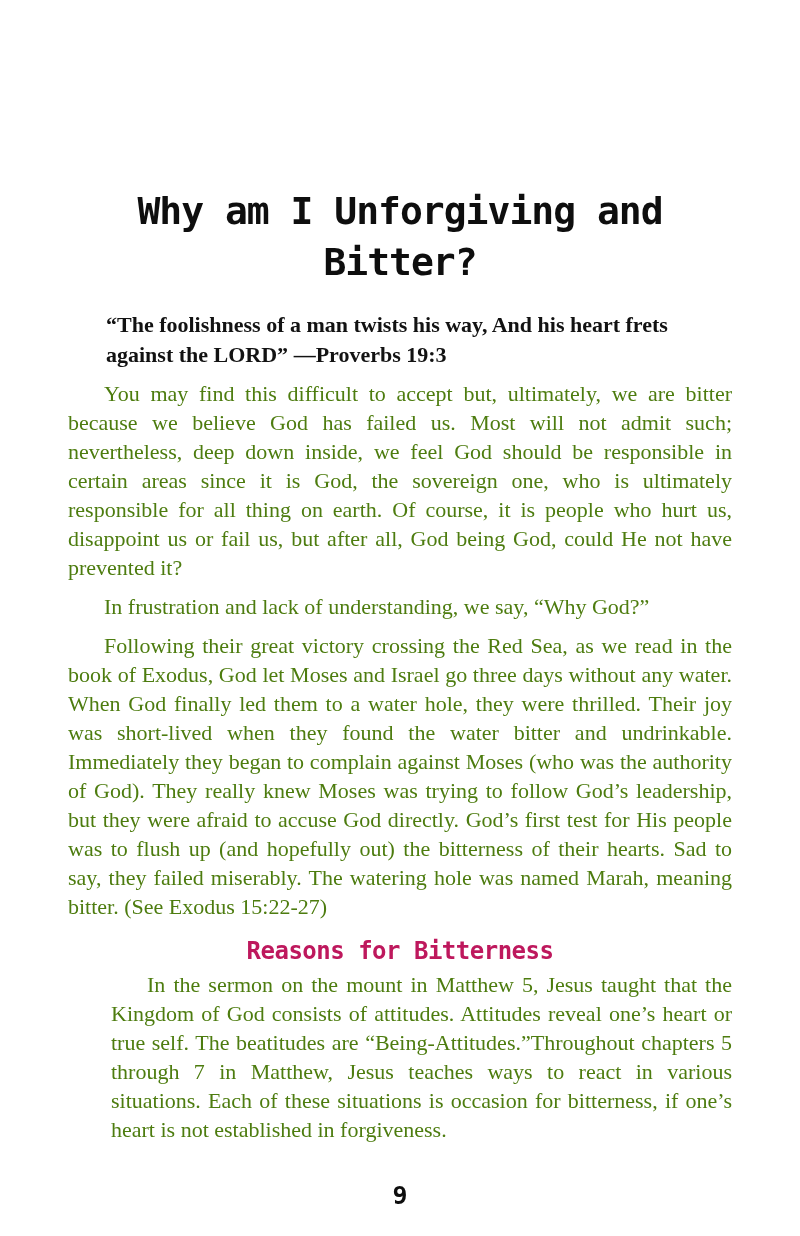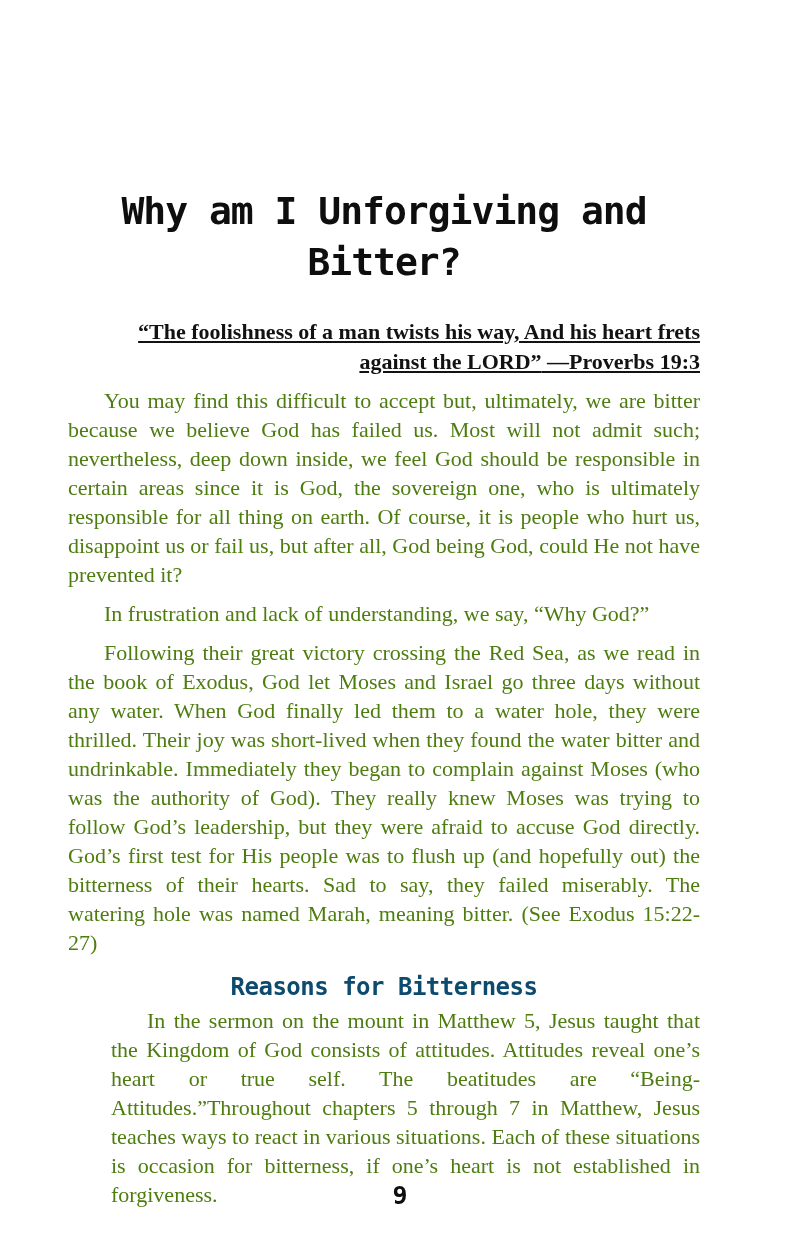--- a/index.html
+++ b/index.html
@@ -10,58 +10,57 @@
     margin: 0 auto;
     font-family: "Liberation Serif", serif;
     color: #121212;
     overflow: hidden;
   }
   .page {
     position: relative;
     width: 800px;
     height: 1236px;
     background: #ffffff;
-    padding: 186px 100px 0 68px;
+    padding: 186px 68px 0 68px;
   }
   .chapter-title {
     font-family: "DejaVu Sans Mono", monospace;
     font-weight: bold;
     font-size: 38px;
     line-height: 51px;
     text-align: center;
     color: #0e0e0e;
     letter-spacing: -1px;
   }
   .epigraph {
-    margin-top: 29px;
+    margin-top: 22px;
     margin-left: 38px;
     font-weight: bold;
     font-size: 22px;
     line-height: 30px;
-    text-align: right;
+    text-align: left;
     color: #121212;
-    text-decoration: underline;
   }
   p.body-par {
     margin-top: 10px;
     font-size: 22px;
     line-height: 29px;
     text-align: justify;
     text-indent: 36px;
     color: #4d7c0f;
   }
   p.body-par.first { margin-top: 9px; }
   .section-heading {
     margin-top: 14px;
     font-family: "DejaVu Sans Mono", monospace;
     font-weight: bold;
     font-size: 24px;
     line-height: 32px;
     text-align: center;
-    color: #0c4a6e;
+    color: #be185d;
     letter-spacing: -0.5px;
   }
   .section-heading + p.body-par { margin-top: 3px; margin-left: 43px; }
   .page-number {
     position: absolute;
     left: 0;
     right: 0;
     bottom: 26px;
     text-align: center;
     font-family: "DejaVu Sans Mono", monospace;

